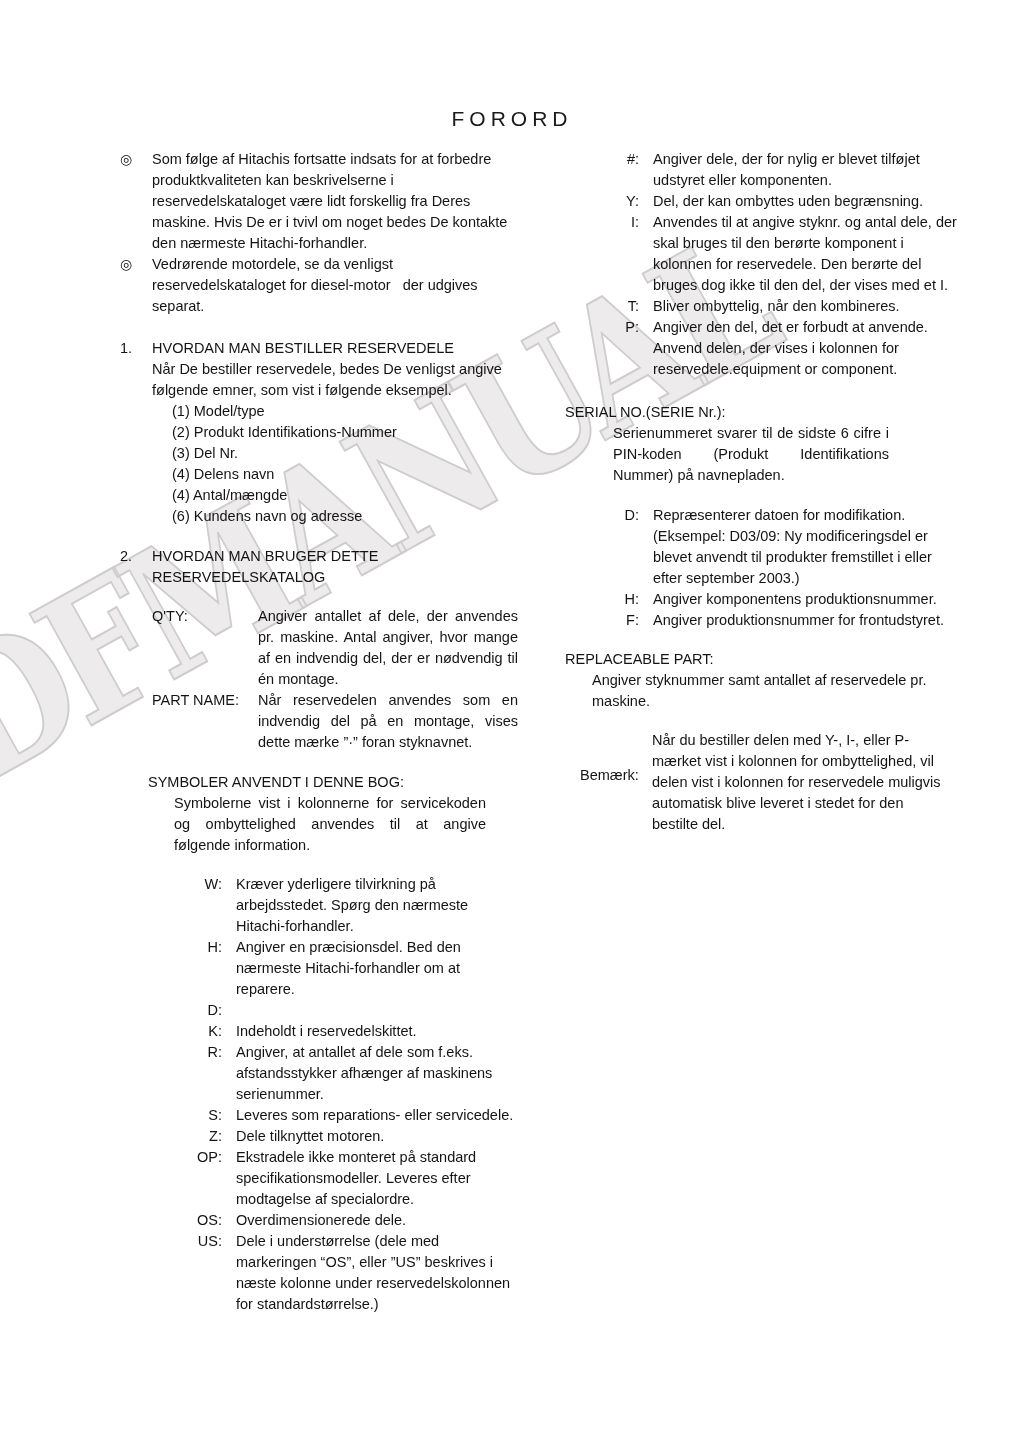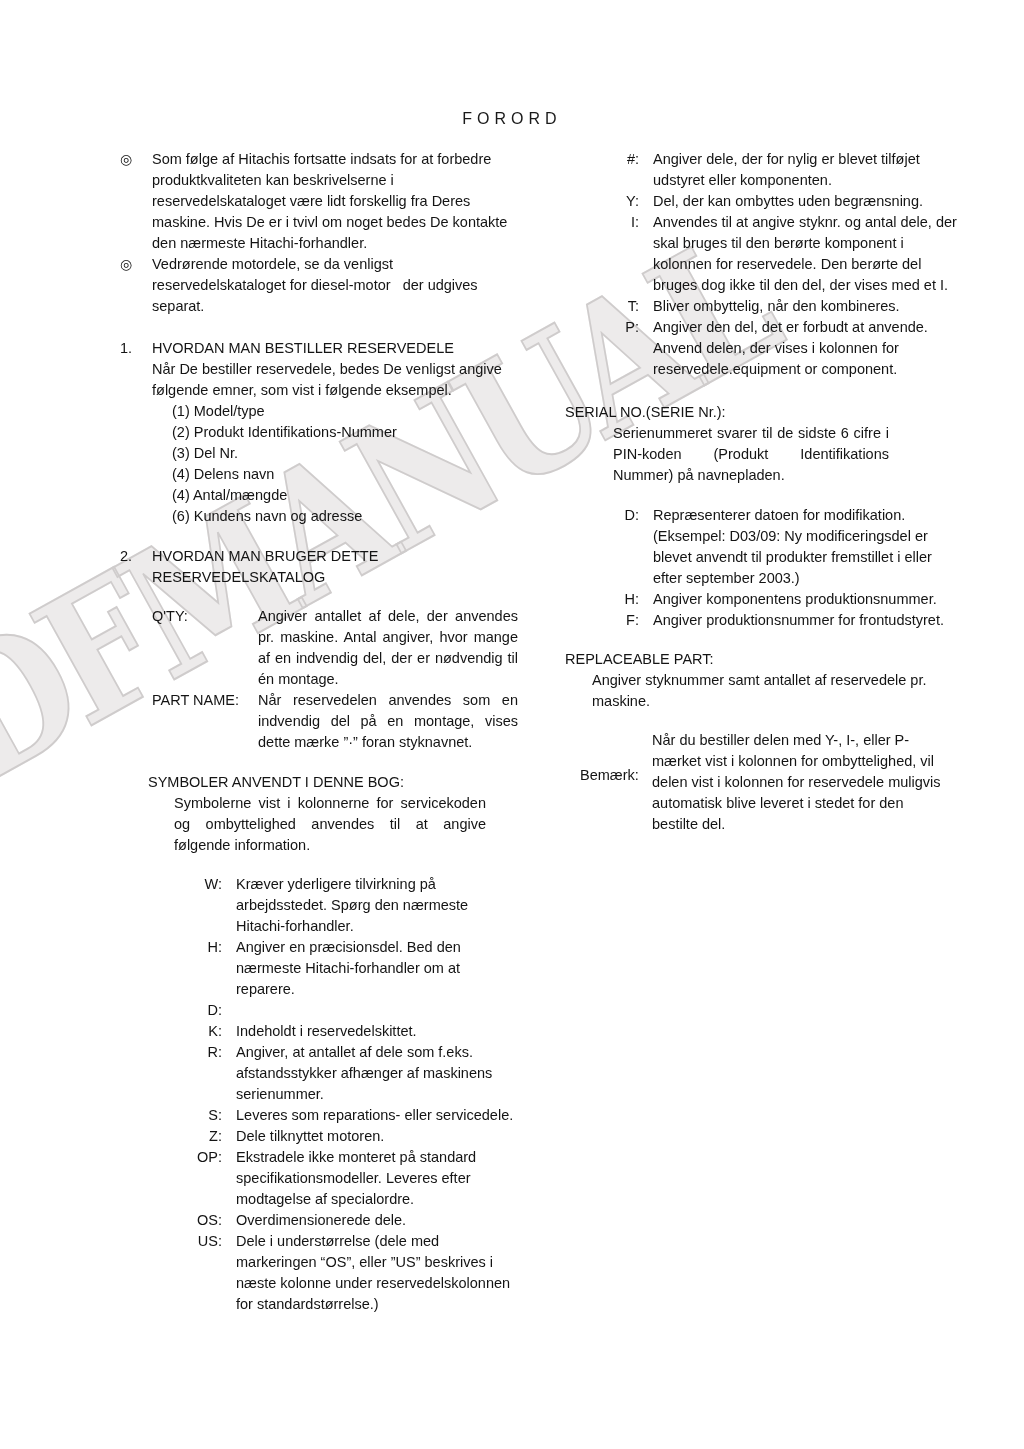--- a/index.html
+++ b/index.html
@@ -12,21 +12,21 @@
   .watermark {
     position:absolute; left:-94px; top:760px; z-index:0;
     font-family:"DejaVu Serif","Liberation Serif",serif; font-weight:700;
     font-size:175px; letter-spacing:-12px; white-space:nowrap;
     color:#edebeb; -webkit-text-stroke:2px #cfcccc; text-shadow:0 0 1px #c6c3c3;
     transform:rotate(-29deg) scaleX(0.85); transform-origin:0 100px;
   }
   .content { position:relative; z-index:1; }
   .title {
     position:absolute; top:108px; left:0; width:100%; text-align:center;
-    font-size:16px; font-weight:400; letter-spacing:5px; color:#1a1a1a;
+    font-size:21px; font-weight:400; letter-spacing:5px; color:#1a1a1a;
   }
   .col { position:absolute; top:149px; }
   .col-left  { left:120px; width:398px; }
   .col-right { left:565px; width:432px; }
 
   .note-row { display:flex; }
   .bullet { width:32px; flex:none; font-size:14px; }
   .note-text { width:360px; }
 
   .sec1 { margin-top:21px; }

